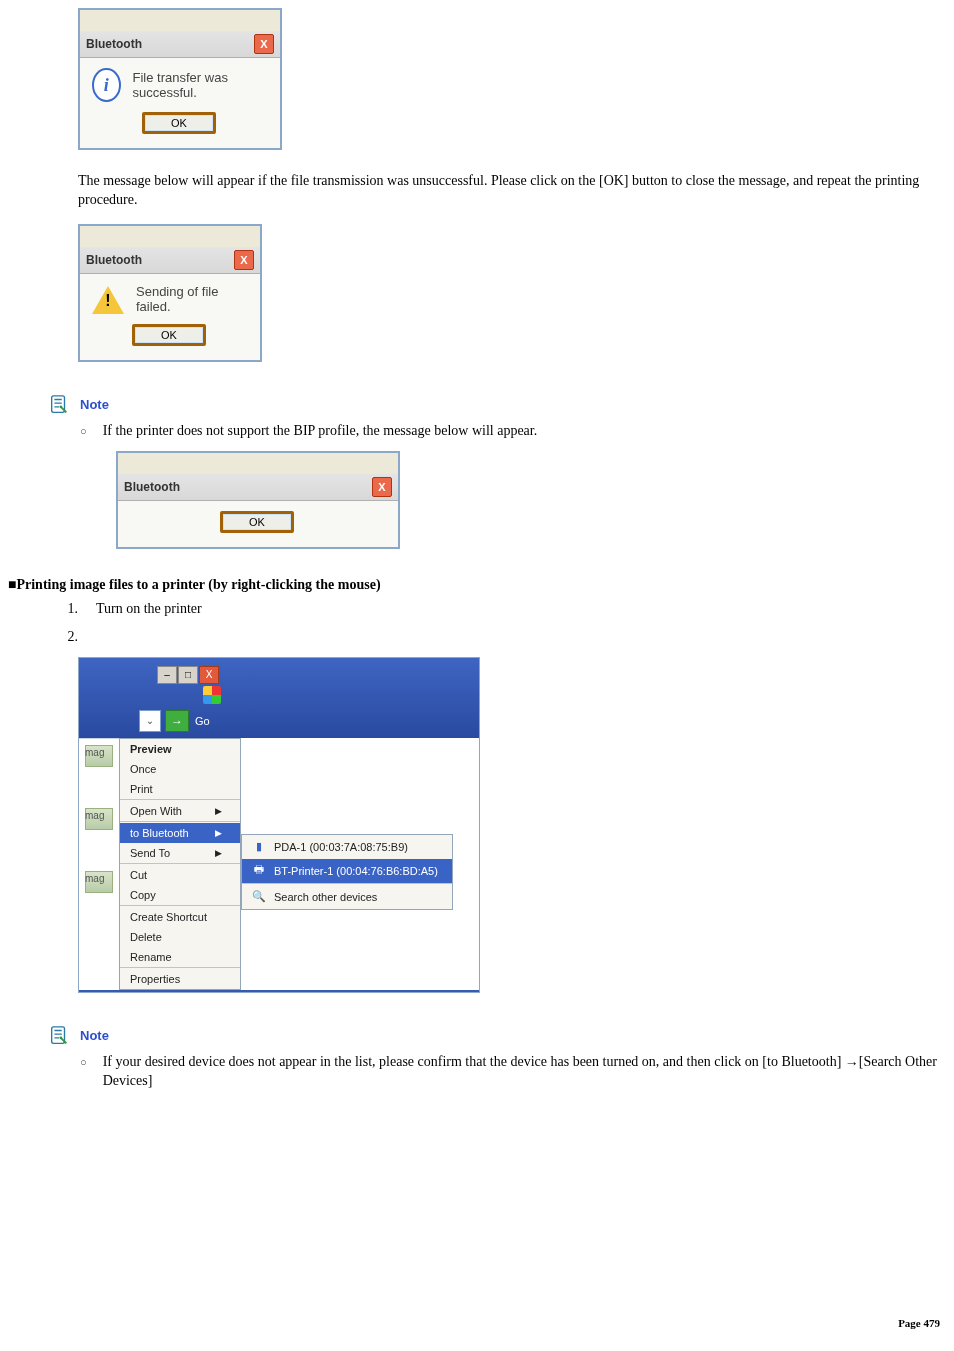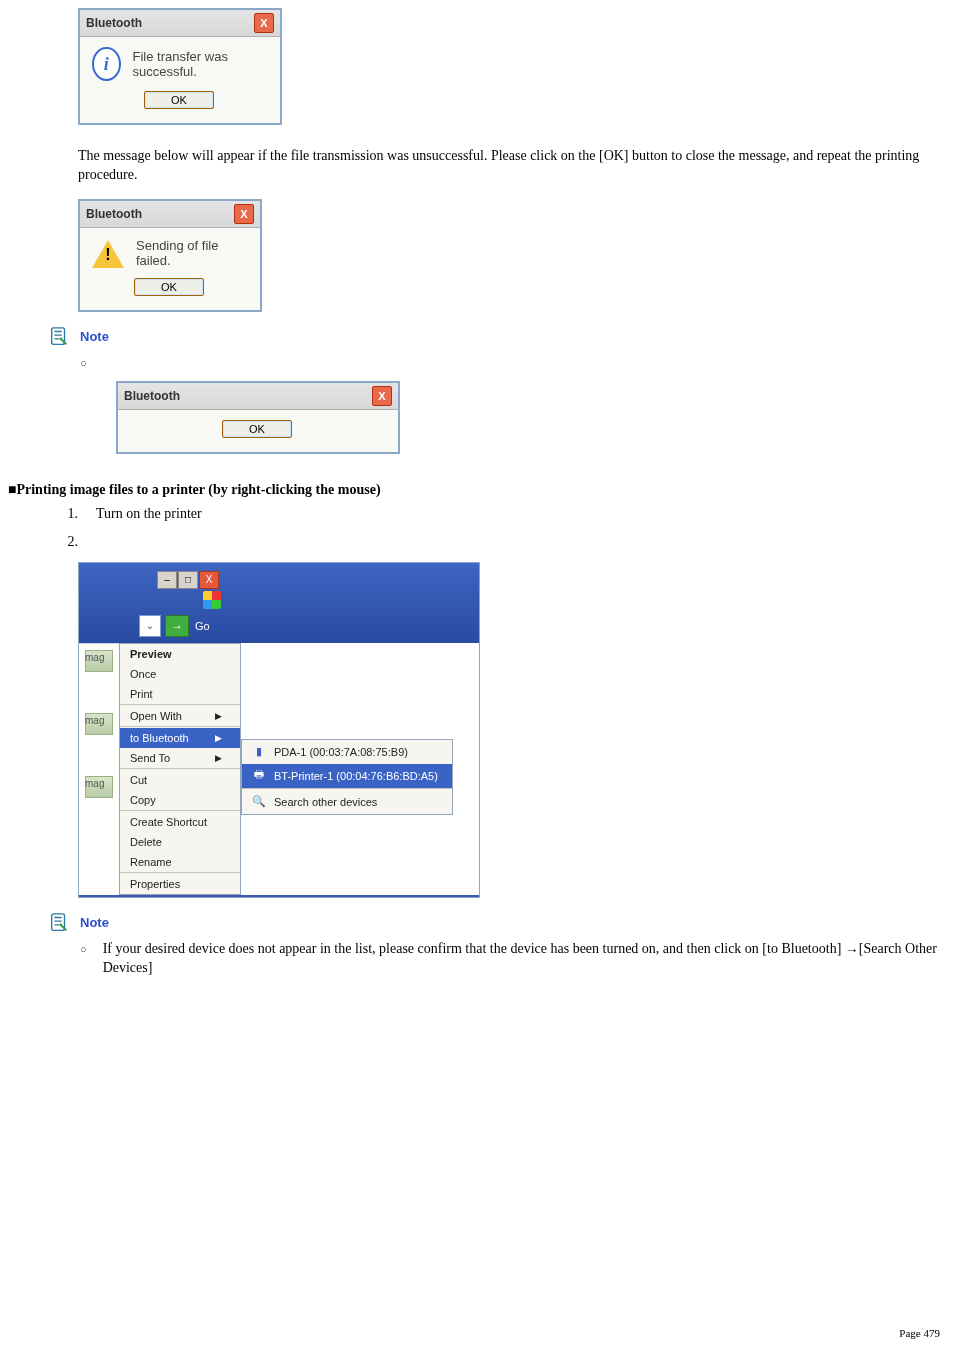--- a/index.html
+++ b/index.html
@@ -19,20 +19,21 @@
     margin-left: 70px;
     margin-bottom: 14px;
   }
   .dialog-titlebar {
     background: linear-gradient(#e4e4e4, #d8d8d8);
     border-bottom: 1px solid #b0b0b0;
     padding: 3px 6px;
     display: flex;
     justify-content: space-between;
     align-items: center;
+    margin-top: 21px;
   }
   .dialog-titlebar .title {
     font-family: Tahoma, Arial, sans-serif;
     font-weight: bold;
     font-size: 12px;
     color: #333;
   }
   .close-x {
     width: 18px;
     height: 18px;
@@ -98,35 +99,36 @@
   }
   .dlg-text {
     font-family: Tahoma, Arial, sans-serif;
     font-size: 13px;
     color: #444;
   }
   .ok-btn {
     font-family: Tahoma, Arial, sans-serif;
     font-size: 11px;
     background: #efefe9;
-    border: 1px solid #a16207;
+    border: 3px solid #a16207;
     padding: 2px 26px;
     border-radius: 2px;
     box-shadow: 0 0 0 1px #cde1f7 inset;
     text-align: right;
   }
   .body-para {
     margin: 8px 0 14px 70px;
     line-height: 1.35;
   }
   .note-row {
     display: flex;
     align-items: center;
     gap: 10px;
     margin-left: 40px;
+    margin-top: 18px;
     margin-bottom: 6px;
   }
   .note-icon {
     width: 22px;
     height: 22px;
     position: relative;
   }
   .note-icon svg { width: 22px; height: 22px; }
   .note-label {
     font-family: Arial, sans-serif;
@@ -242,25 +244,25 @@
     border:1px solid #94a6bb;background:#f6f5f0;min-width:210px;
   }
   .subitem {
     padding:5px 10px;display:flex;align-items:center;gap:8px;
   }
   .subitem.hi { background:#3a63c6;color:#fff; }
   .subicon { width:14px;height:14px;display:inline-flex;align-items:center;justify-content:center;font-size:11px; }
   .subitem.sep { border-top:1px solid #c4c4bc;padding:0;height:1px; }
   .pagenum {
     position: fixed;
-    bottom: 12px;
+    bottom: 22px;
     right: 14px;
     font-family: "Times New Roman", serif;
     font-size: 11px;
-    font-weight: normal;
+    font-weight: bold;
   }
 </style>
 </head>
 <body>
 
 
 
 
 <div class="dialog-outer" style="width:200px;">
   <div class="dialog-titlebar">
@@ -300,20 +302,21 @@
         <rect x="4" y="2" width="14" height="18" rx="2" fill="#fff" stroke="#2a7aa8" stroke-width="1.5"></rect>
         <path d="M7 6h8M7 10h8M7 14h5" stroke="#2a7aa8" stroke-width="1.5"></path>
         <path d="M14 14l6 6" stroke="#2a9a3a" stroke-width="2"></path>
         <circle cx="14" cy="14" r="1.5" fill="#2a9a3a"></circle>
       </svg>
   </span>
   <span class="note-label">Note</span>
 </div>
 <div class="sub-bullet">
   <span class="circ">○</span>
+  <span>If the printer does not support the BIP profile, the message below will appear.</span>
 </div>
 
 
 <div class="dialog-outer" style="width:280px;margin-left:108px;">
   <div class="dialog-titlebar">
     <span class="title">Bluetooth</span>
     <span class="close-x">X</span>
   </div>
   <div class="dialog-body">
     <button class="ok-btn">OK</button>

